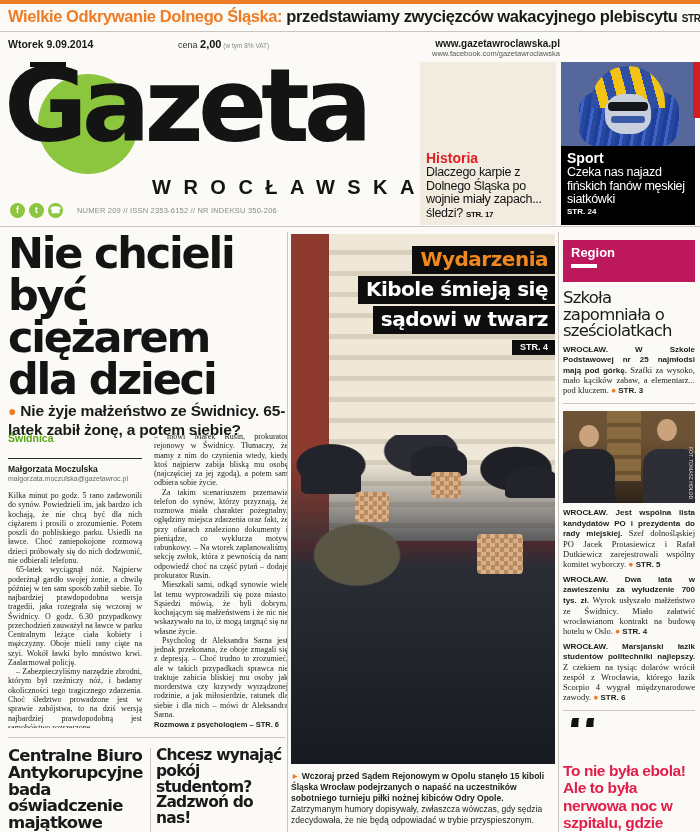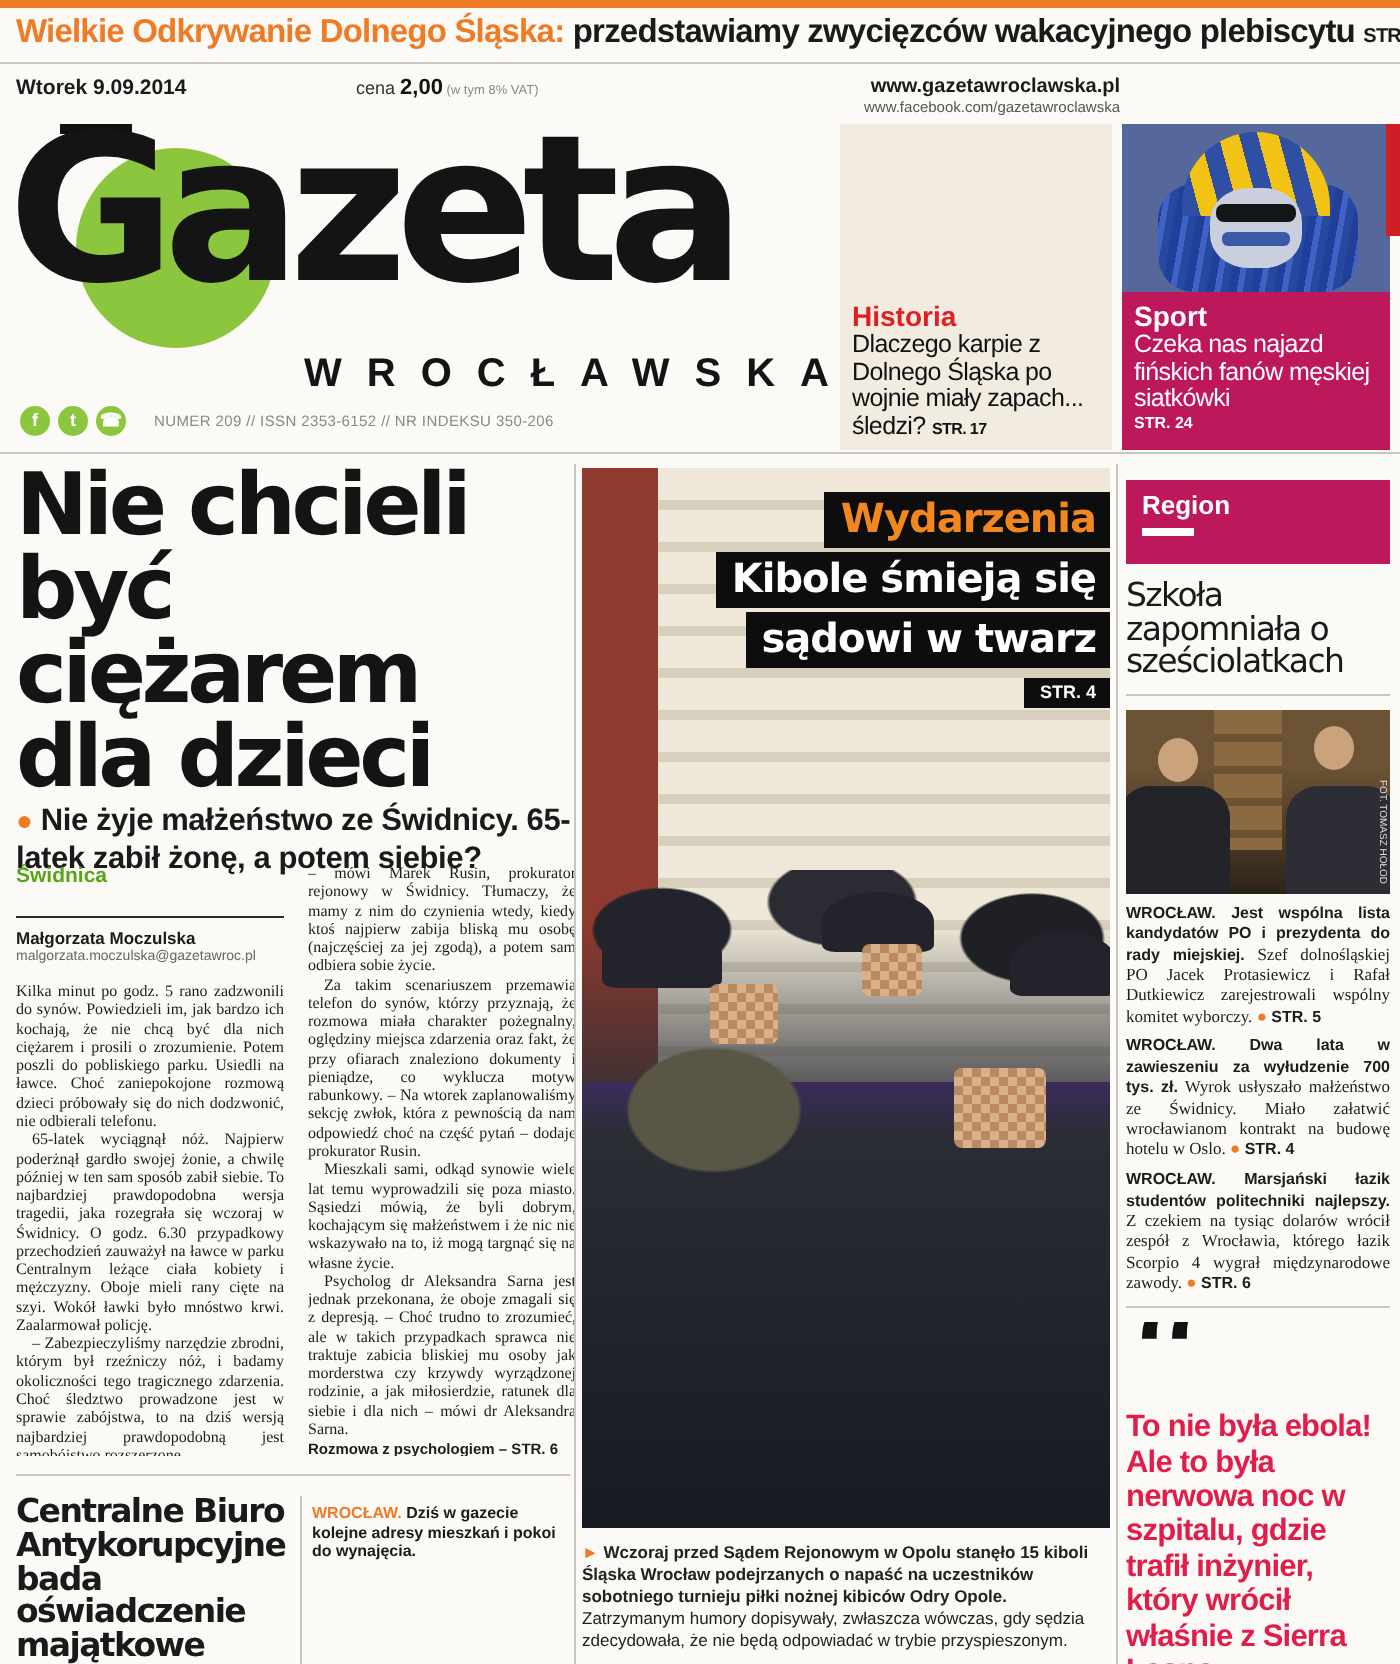--- a/index.html
+++ b/index.html
@@ -43,21 +43,21 @@
   .mast-rule { left:0; top:226px; width:700px; }
 
   
   .teaser { overflow:hidden; }
   .historia-box { left:420px; top:62px; width:136px; height:163px; background:#f1ecdf; }
   .historia-photo { position:relative; height:84px; background:#4a4a48 radial-gradient(ellipse 46px 24px at 36px 48px, #c7c7c5 0 60%, transparent 62%) , radial-gradient(ellipse 40px 22px at 96px 26px, #a5a5a3 0 60%, transparent 62%), radial-gradient(ellipse 26px 12px at 50px 22px, #8d8d8b 0 60%, transparent 62%), radial-gradient(ellipse 50px 26px at 58px 60px, #9b9b99 0 55%, transparent 58%), linear-gradient(160deg, #6c6c6a, #3c3c3a); }
   .historia-txt { padding:4px 6px 0 6px; }
   .cat-red { color:#e11e26; font-weight:bold; font-size:14px; }
   .historia-txt .t { font-size:12.5px; line-height:1.08; letter-spacing:-0.3px; color:#111; }
   .historia-txt .ref { font-size:8px; font-weight:bold; }
-  .sport-box { left:561px; top:62px; width:134px; height:163px; background:#be185d; }
+  .sport-box { left:561px; top:62px; width:134px; height:163px; background:#000000; }
   .sport-photo { position:relative; height:84px; background:#55679b; overflow:hidden; }
   .helmet { position:absolute; left:30px; top:4px; width:74px; height:42px; border-radius:40px 40px 0 0; background:repeating-linear-gradient(75deg, #2e4fa3 0 9px, #f2c215 9px 19px); }
   .wig { position:absolute; left:18px; top:30px; width:100px; height:54px; background:repeating-linear-gradient(100deg, #1f3f9a 0 4px, #3f62c4 4px 7px, #27489f 7px 11px); border-radius:18px; }
   .fan-face { position:absolute; left:44px; top:32px; width:46px; height:40px; border-radius:42%; background:#c9cfdd; }
   .fan-glasses { position:absolute; left:47px; top:40px; width:40px; height:9px; border-radius:4px; background:#15161a; }
   .fan-paint { position:absolute; left:50px; top:54px; width:34px; height:7px; border-radius:3px; background:#3a5aa5; }
   .sport-txt { padding:4px 6px 0 6px; color:#fff; }
   .sport-txt .cat { font-weight:bold; font-size:14px; }
   .sport-txt .t { font-size:12.5px; line-height:1.08; letter-spacing:-0.3px; }
   .sport-txt .ref { font-size:8px; font-weight:bold; }
@@ -81,21 +81,21 @@
   .cba-box .h { font-family:"DejaVu Sans", sans-serif; font-size:16.5px; font-weight:800; line-height:1.02; letter-spacing:-0.8px; }
   .vline-bl { left:150px; top:748px; height:84px; }
   .rent-box { left:156px; top:748px; width:130px; }
   .rent-box .h { font-family:"DejaVu Sans", sans-serif; font-size:15.5px; font-weight:800; line-height:1.02; letter-spacing:-0.8px; }
   .rent-box .b { font-size:8px; line-height:1.2; margin-top:4px; }
   .rent-box .b .city { color:#ee7c26; font-weight:bold; }
   .rent-box .b b { font-weight:bold; }
 
   
   .vline-c1 { left:287px; top:232px; height:600px; }
-  .center-photo { left:291px; top:234px; width:264px; height:530px; overflow:hidden; background:#6d28d9; }
+  .center-photo { left:291px; top:234px; width:264px; height:530px; overflow:hidden; background:#b91c1c; }
   .cp-pillar { position:absolute; left:0; top:0; width:38px; height:58%; background:#8e3a2e; }
   .cp-blinds { position:absolute; left:38px; right:0; top:0; height:58%; background:repeating-linear-gradient(180deg, #efe8d8 0 16px, #d8d0bd 16px 21px); }
   .cp-crowd { position:absolute; left:0; bottom:0; width:100%; height:62%;
     background:
       radial-gradient(ellipse 56px 34px at 40px 30px, #23242b 0 60%, transparent 63%),
       radial-gradient(ellipse 60px 36px at 130px 16px, #2a2b33 0 60%, transparent 63%),
       radial-gradient(ellipse 58px 36px at 225px 34px, #1f2026 0 60%, transparent 63%),
       radial-gradient(ellipse 70px 50px at 66px 120px, #5a5646 0 60%, transparent 63%),
       linear-gradient(180deg, transparent 0 8%, #2b2d35 40%, #171a20 100%);
   }
@@ -226,20 +226,21 @@
     </div>
   </div>
 
   <div class="abs hairline rule-bl"></div>
   <div class="abs cba-box">
     <div class="h">Centralne Biuro Antykorupcyjne bada oświadczenie majątkowe szefa stadionowej spółki</div>
 
   </div>
   <div class="abs vline vline-bl"></div>
   <div class="abs rent-box">
+    <div class="h">Chcesz wynająć pokój studentom? Zadzwoń do nas!</div>
     <div class="b">
       <span class="city">WROCŁAW.</span><b> Dziś w gazecie kolejne adresy mieszkań i pokoi do wynajęcia.</b>
     </div>
   </div>
 
   <div class="abs vline vline-c1"></div>
   <div class="abs center-photo">
     <div class="cp-pillar"></div>
     <div class="cp-blinds"></div>
     <div class="cp-crowd"></div>
@@ -260,20 +261,23 @@
     <span class="arrow">►</span><b> Wczoraj przed Sądem Rejonowym w Opolu stanęło 15 kiboli Śląska Wrocław podejrzanych o napaść na uczestników sobotniego turnieju piłki nożnej kibiców Odry Opole.</b><span> Zatrzymanym humory dopisywały, zwłaszcza wówczas, gdy sędzia zdecydowała, że nie będą odpowiadać w trybie przyspieszonym.</span>
   </div>
 
   <div class="abs vline vline-c2"></div>
   <div class="abs rcol">
     <div class="region-box">
       <div class="lbl">Region</div>
       <div class="dash"></div>
     </div>
     <div class="r-head">Szkoła zapomniała o sześciolatkach</div>
+    <div class="r-brief">
+      <span class="city">WROCŁAW.</span><b> W Szkole Podstawowej nr 25 najmłodsi mają pod górkę.</b><span> Szafki za wysoko, mało kącików zabaw, a elementarz... pod kluczem. </span><span class="dot">●</span><span class="ref"> STR. 3</span>
+    </div>
     <div class="r-rule"></div>
     <div class="hand-photo">
       <div class="door"></div>
       <div class="suit s1"></div>
       <div class="suit s2"></div>
       <div class="head-sm h1"></div>
       <div class="head-sm h2"></div>
       <div class="hand-credit">FOT. TOMASZ HOŁOD</div>
     </div>
     <div class="r-brief">

